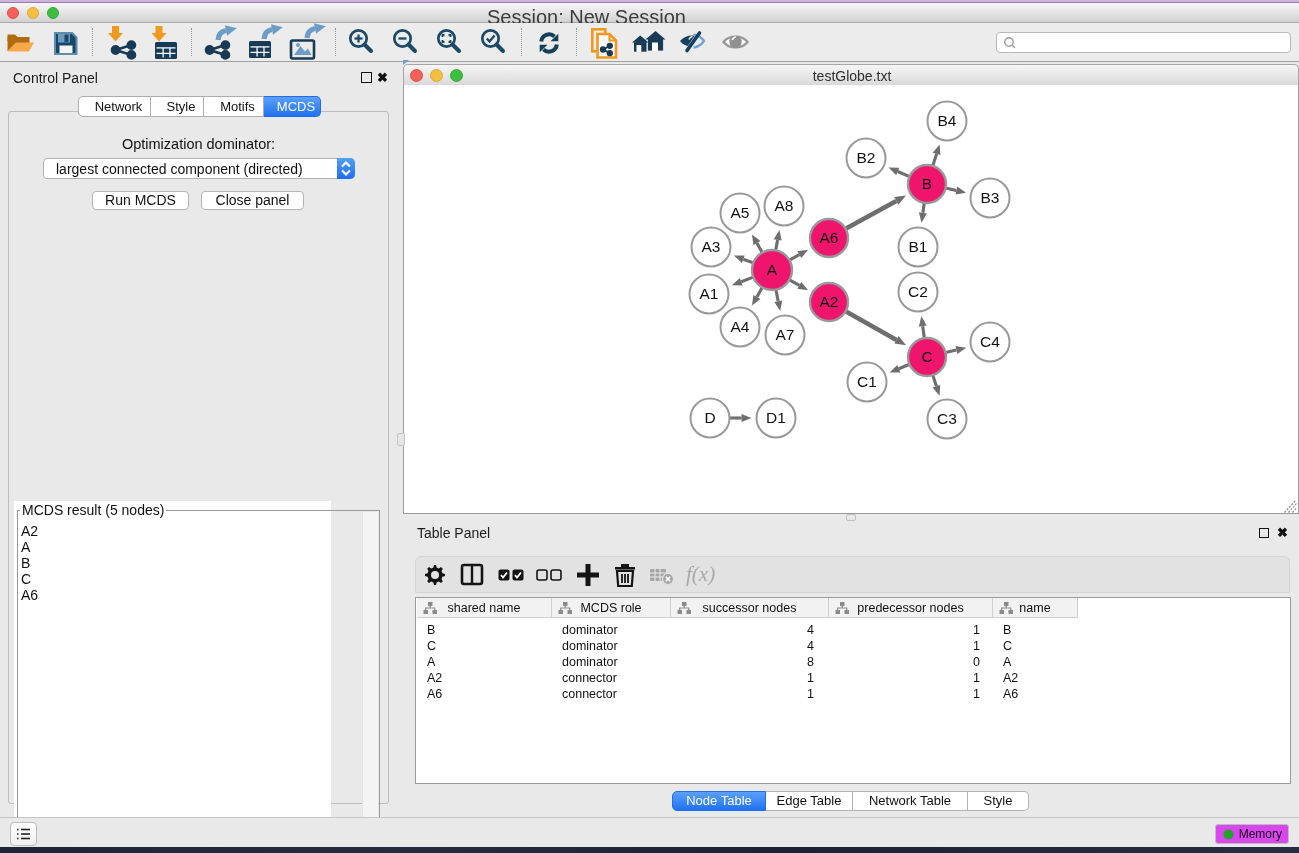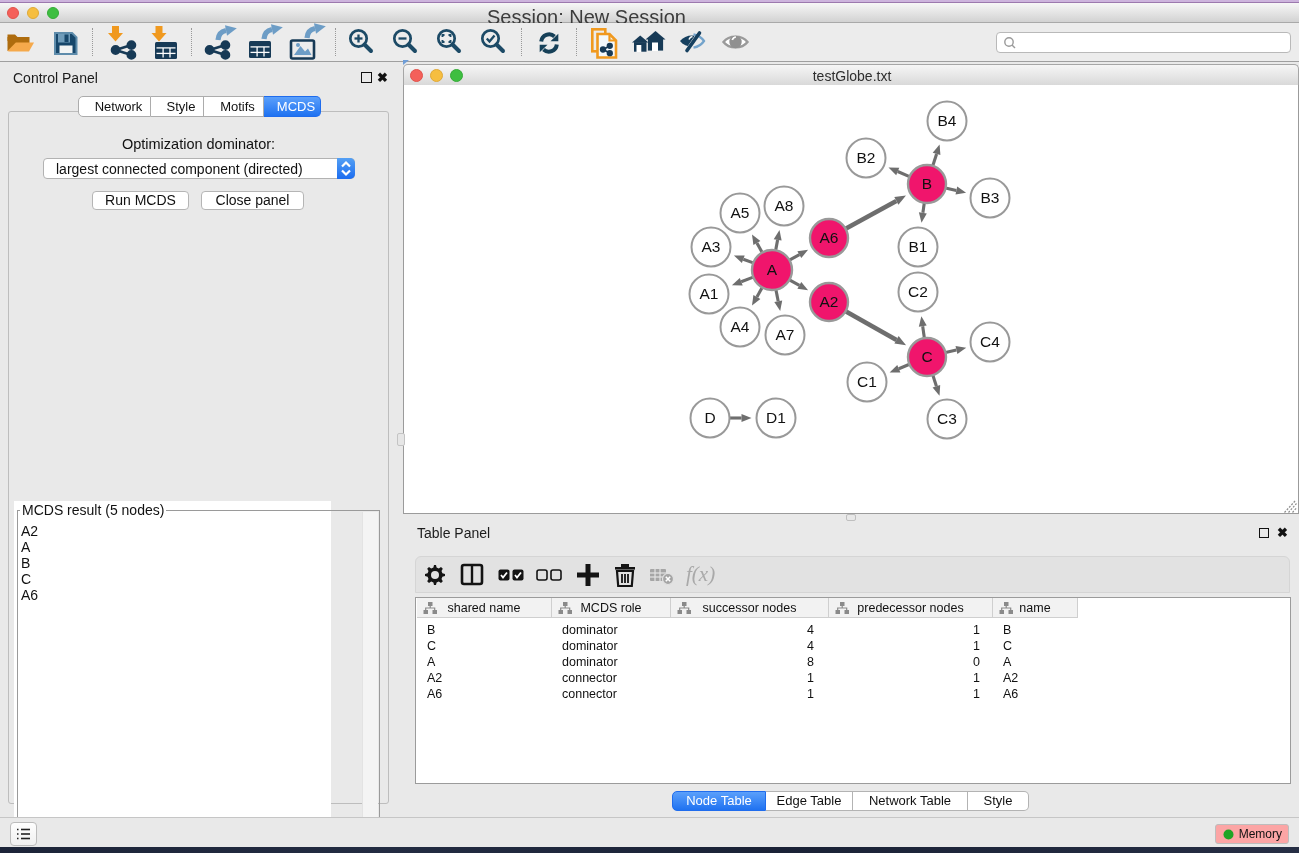--- a/index.html
+++ b/index.html
@@ -47,21 +47,21 @@
 #tp-table{left:415px;top:597px;width:876px;height:187px;background:#fff;border:1px solid #9b9b9b;box-sizing:border-box;}
 .th{position:absolute;top:0;height:20px;background:#f2f2f2;border-right:1px solid #cfcfcf;border-bottom:1px solid #cfcfcf;box-sizing:border-box;
  font-size:12.5px;color:#111;text-align:center;line-height:20px;}
 .td{position:absolute;font-size:12.5px;color:#111;height:16px;line-height:16px;}
 #tp-tabs{left:672px;top:791px;}
 .tab2{box-sizing:border-box;height:20px;line-height:18px;text-align:center;font-size:13px;color:#111;
  background:#fff;border:1px solid #b3b3b3;border-left:none;}
 
 #status{left:0;top:817px;width:1299px;height:30px;background:#e9e9e9;border-top:1px solid #c6c6c6;}
 #stbtn{position:absolute;left:10px;top:4px;width:27px;height:24px;background:linear-gradient(#fefefe,#f0f0f0);border:1px solid #bcbcbc;border-radius:4px;box-sizing:border-box;}
-#mem{position:absolute;right:10px;top:6px;width:74px;height:20px;background:#fca5a5;border:1px solid #bdbdbd;border-radius:3px;box-sizing:border-box;font-size:12px;color:#111;text-align:right;line-height:18px;padding-right:6px;}
+#mem{position:absolute;right:10px;top:6px;width:74px;height:20px;background:#d946ef;border:1px solid #bdbdbd;border-radius:3px;box-sizing:border-box;font-size:12px;color:#111;text-align:right;line-height:18px;padding-right:6px;}
 #bottom{left:0;top:847px;width:1299px;height:6px;background:linear-gradient(90deg,#1c2438,#232c42 30%,#1a2236 60%,#262e44);}
 svg text{font-family:"Liberation Sans",sans-serif;}
 </style></head>
 <body>
 <div id="purple" class="abs"></div>
 <div id="titlebar" class="abs">
  <div class="tl" style="left:7px;background:#f4605a;border:1px solid #e1524b;box-sizing:border-box;"></div>
  <div class="tl" style="left:27px;background:#f6be40;border:1px solid #e0a936;box-sizing:border-box;"></div>
  <div class="tl" style="left:47px;background:#3ebe41;border:1px solid #35ab37;box-sizing:border-box;"></div>
  <div id="ttext" class="abs">Session: New Session</div>

